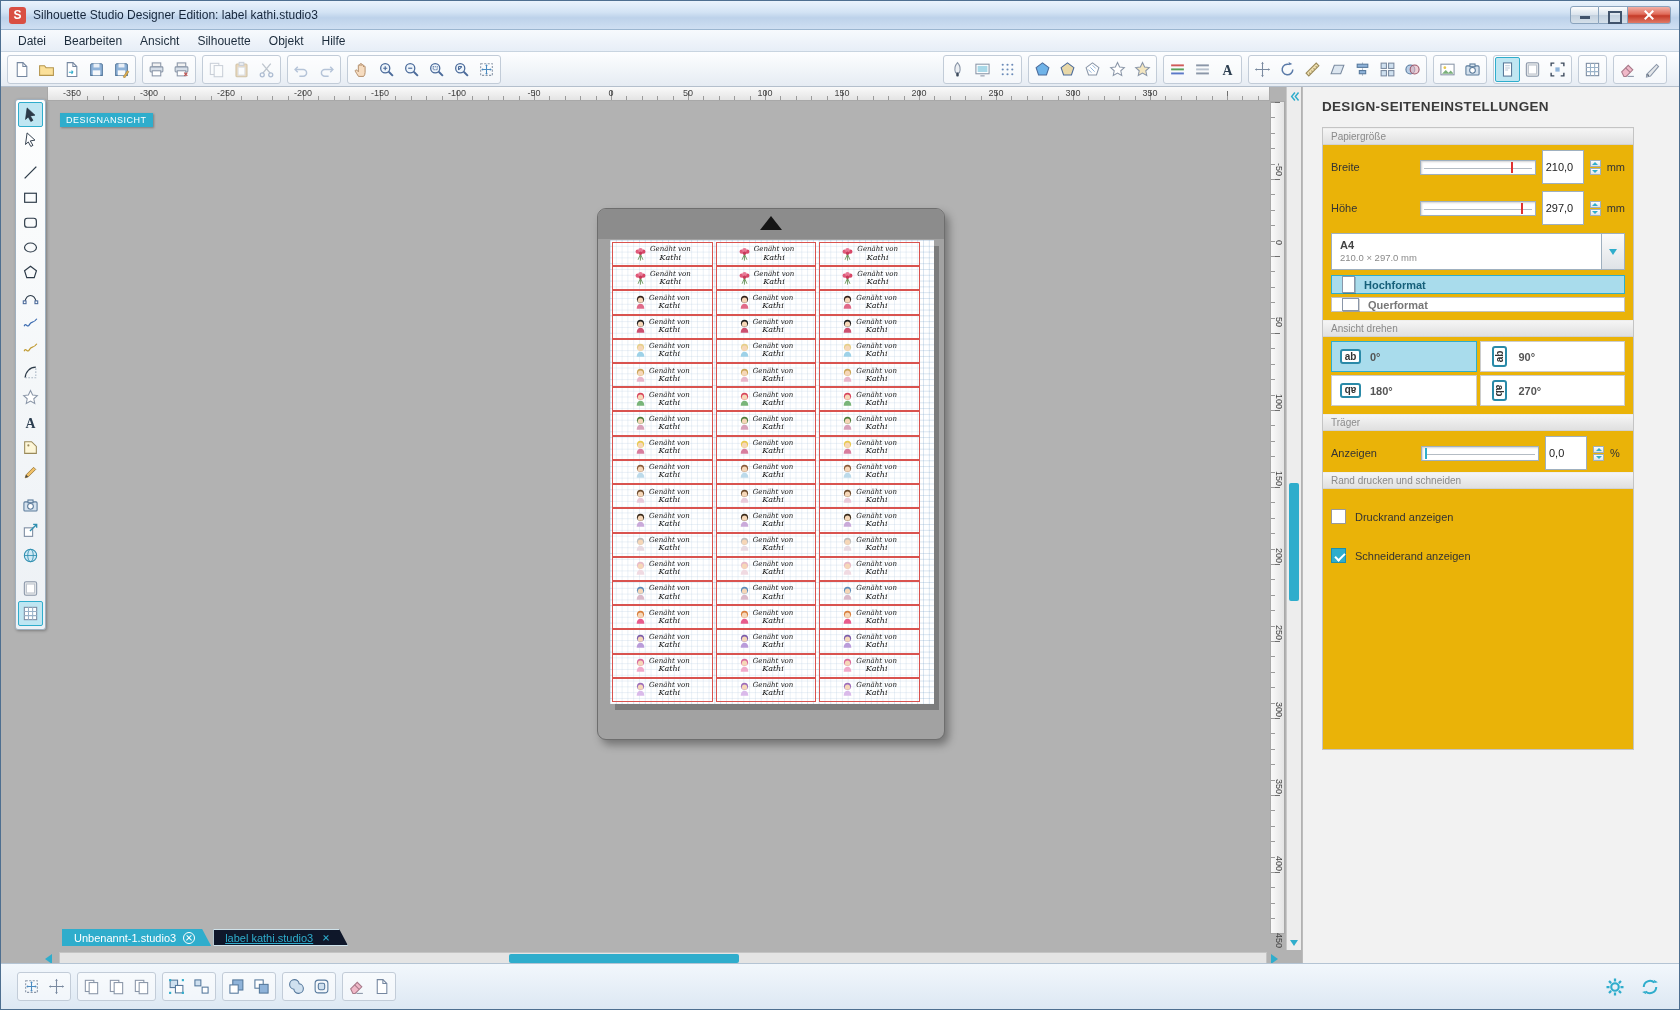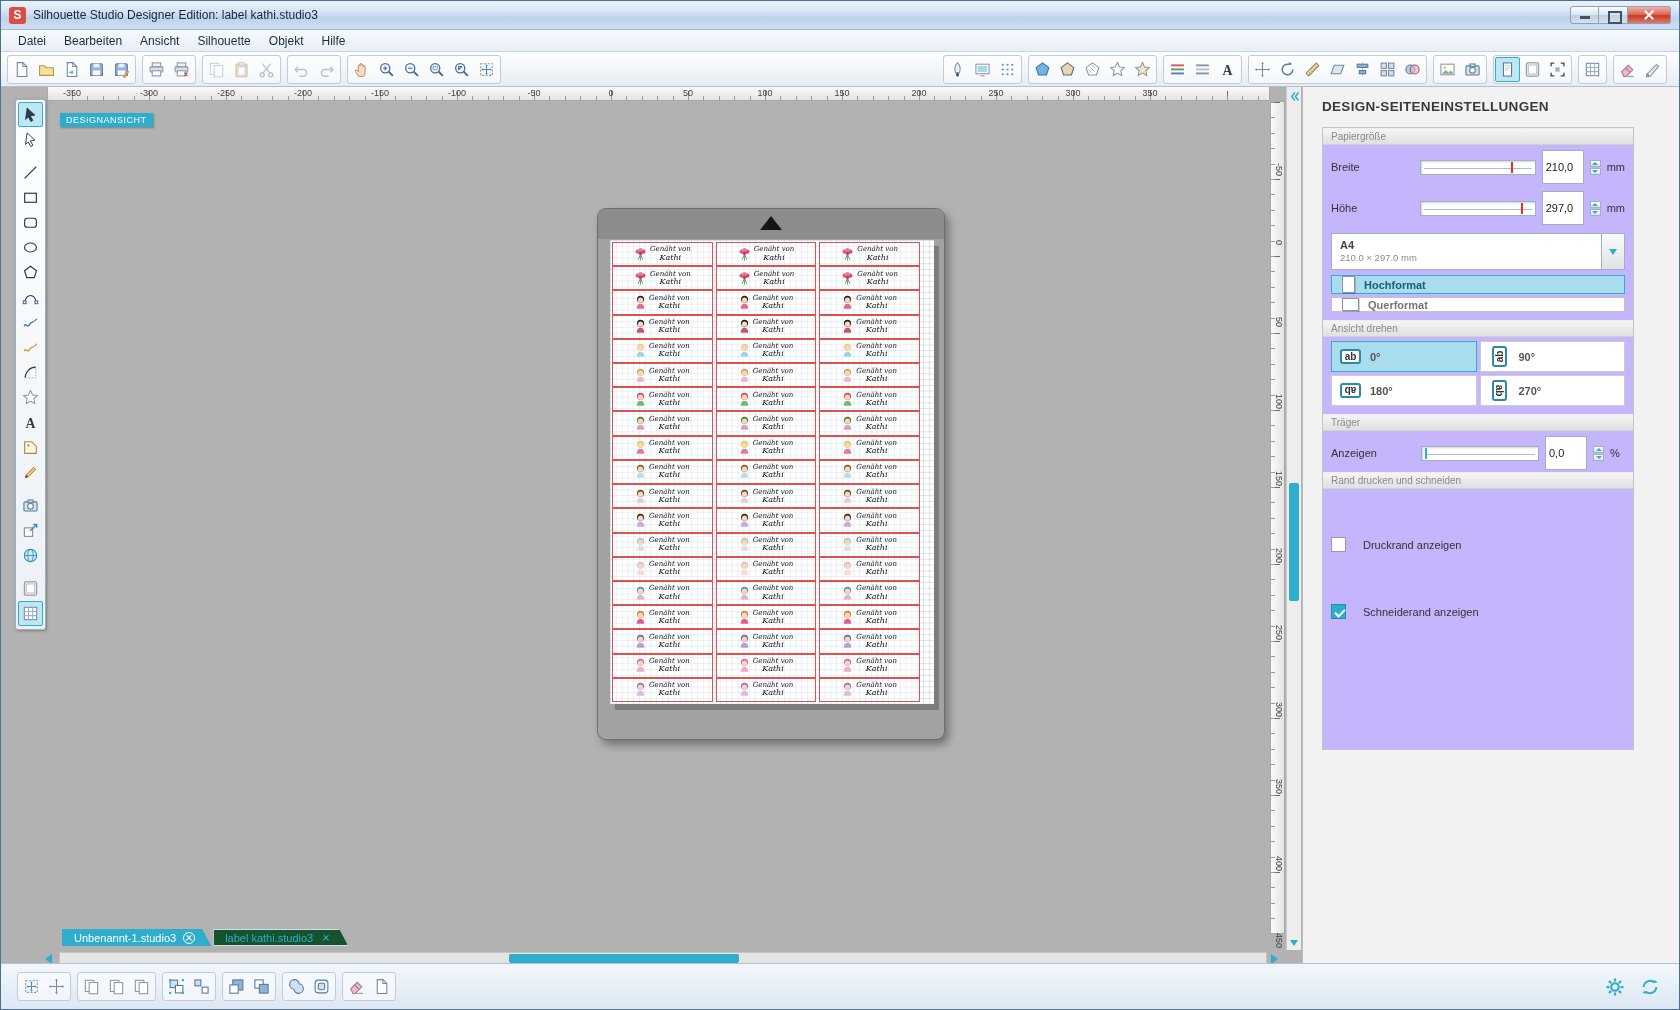--- a/index.html
+++ b/index.html
@@ -106,38 +106,38 @@
   .vscroll { position:absolute; left:1285px; top:0; width:15px; height:863px; background:#ededed; border-left:1px solid #c9c9c9; }
   .collapse { position:absolute; top:2px; left:0; width:15px; height:15px; display:flex; align-items:center; justify-content:center; }
   .vthumb { position:absolute; left:2px; right:2px; top:396px; height:118px; background:var(--accent); border-radius:2px; }
   .vdown { position:absolute; bottom:4px; left:3px; width:0; height:0;
            border-left:4.5px solid transparent; border-right:4.5px solid transparent; border-top:6px solid var(--accent); }
 
   .tabs { position:absolute; left:61px; top:842px; display:flex; gap:2px; }
   .tab { height:17px; display:flex; align-items:center; gap:7px; font-size:11px; padding:0 16px 0 12px;
          clip-path:polygon(0 0, calc(100% - 9px) 0, 100% 100%, 0 100%); }
   .tab.active { background:var(--accent); color:#fff; }
-  .tab:not(.active) { background:#14532d; color:var(--accent); box-shadow:inset 0 0 0 1px #cfe2ea; }
+  .tab:not(.active) { background:#0f172a; color:var(--accent); box-shadow:inset 0 0 0 1px #cfe2ea;text-decoration:underline; }
   .tab-x { position:relative; width:12px; height:12px; flex:0 0 12px; }
   .tab.active .tab-x { border:1px solid #fff; border-radius:50%; }
   .tab-x::before, .tab-x::after { content:""; position:absolute; left:50%; top:50%; width:7px; height:1.4px; background:currentColor; }
   .tab-x::before { transform:translate(-50%,-50%) rotate(45deg); }
   .tab-x::after  { transform:translate(-50%,-50%) rotate(-45deg); }
 
   .hscroll { position:absolute; left:58px; top:865px; width:1208px; height:13px; background:#e4e4e4; border:1px solid #c4c4c4; }
   .hthumb { position:absolute; top:1px; height:9px; left:449px; width:230px; background:var(--accent); border-radius:2px; }
   .hs-arrow { position:absolute; top:867px; width:0; height:0; }
   .hs-arrow.left { left:44px; border-top:5px solid transparent; border-bottom:5px solid transparent; border-right:7px solid var(--accent); }
   .hs-arrow.right { left:1270px; border-top:5px solid transparent; border-bottom:5px solid transparent; border-left:7px solid var(--accent); }
 
   
   .panel { position:absolute; left:1301px; top:0; right:0; bottom:0; background:#f2f2f2;
            border-left:1px solid #bcbcbc; padding:12px 0 0 19px; }
   .panel-title { font-size:13.5px; font-weight:bold; color:#3a3a3a; letter-spacing:.3px; margin-bottom:13px; }
-  .panel-box { width:312px; height:623px; background:#c4b5fd; border:1px solid #c4c4c4; }
+  .panel-box { width:312px; height:623px; background:#eab308; border:1px solid #c4c4c4; }
   .sec-hdr { background:linear-gradient(#f5f5f5,#e0e0e0); border-bottom:1px solid #d2d2d2; border-top:1px solid #eee;
              color:#8a8a8a; font-size:10px; padding:2px 8px; }
   .prow { display:flex; align-items:center; gap:6px; padding:5px 8px 2px; font-size:11px; color:#333; }
   .lbl { width:84px; }
   .slider { position:relative; width:118px; height:15px; background:#fff; border:1px solid #9fb0bf;
             box-shadow:inset 1px 1px 2px rgba(0,0,0,.18); }
   .slider::before { content:""; position:absolute; left:3px; right:3px; top:7px; height:1px; background:#b4bcc4; }
   .smark { position:absolute; top:1px; bottom:1px; width:2px; }
   .smark.red { background:#e03030; }
   .smark.teal { background:var(--accent); }
@@ -173,21 +173,21 @@
              gap:9px; padding-left:8px; font-size:11px; font-weight:bold; color:#555; }
   .rot-btn.active { background:var(--accent-light); border-color:var(--accent); }
   .ab-ic { display:inline-flex; align-items:center; justify-content:center; width:21px; height:15px;
            border:2px solid #2a8aa8; border-radius:3px; background:#fff; font-size:10px; font-weight:bold; color:#333; }
 
   .media-row { display:flex; align-items:center; gap:6px; padding:7px 8px 4px; }
   .lbl2 { width:84px; font-size:11px; color:#333; }
   .media-dd { flex:1; height:34px; margin-right:2px; }
   .media-dd .dd-line1 { color:var(--accent); font-weight:normal; font-size:11.5px; padding-top:4px; }
 
-  .cb-row { display:flex; align-items:center; gap:17px; padding:20px 8px 4px; font-size:11px; color:#333;margin-top:28px; }
+  .cb-row { display:flex; align-items:center; gap:9px; padding:20px 8px 4px; font-size:11px; color:#333; }
   .cb { width:15px; height:15px; flex:0 0 15px; border:1px solid #9a9a9a; background:#fff; position:relative; }
   .cb.checked { background:var(--accent); border-color:#1d8fae; }
   .cb.checked::after { content:""; position:absolute; left:3px; top:3.5px; width:8px; height:4px;
                        border-left:2px solid #fff; border-bottom:2px solid #fff; transform:rotate(-45deg); }
 
   
   .bottombar { height:46px; flex:0 0 46px; display:flex; align-items:center; padding:0 16px;
                background:linear-gradient(#f2f7fc,#dde8f3); border-top:1px solid #b4c4d4; }
   .bb-left { display:flex; align-items:center; }
   .bb-right { margin-left:auto; display:flex; align-items:center; gap:8px; }

